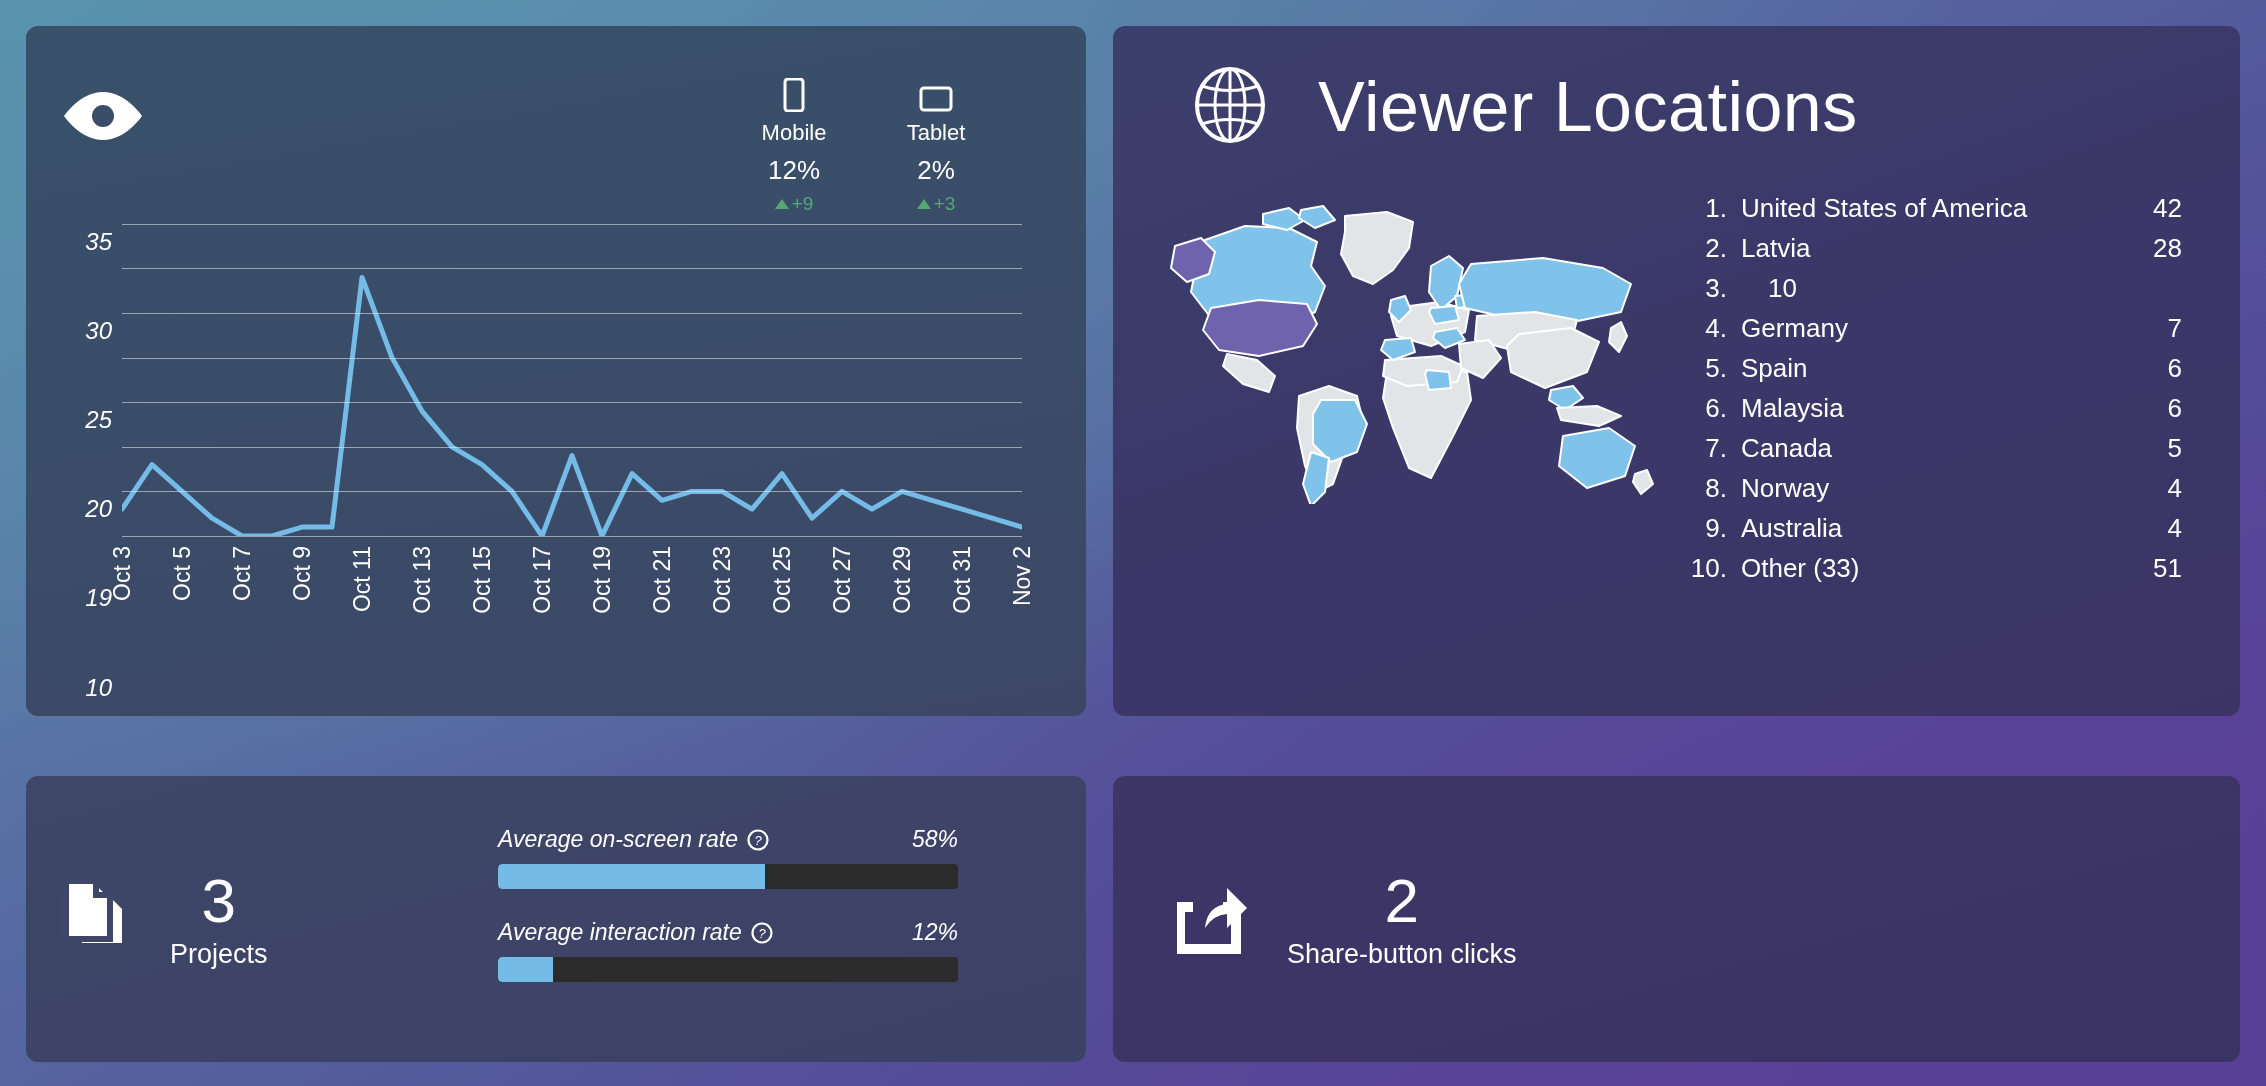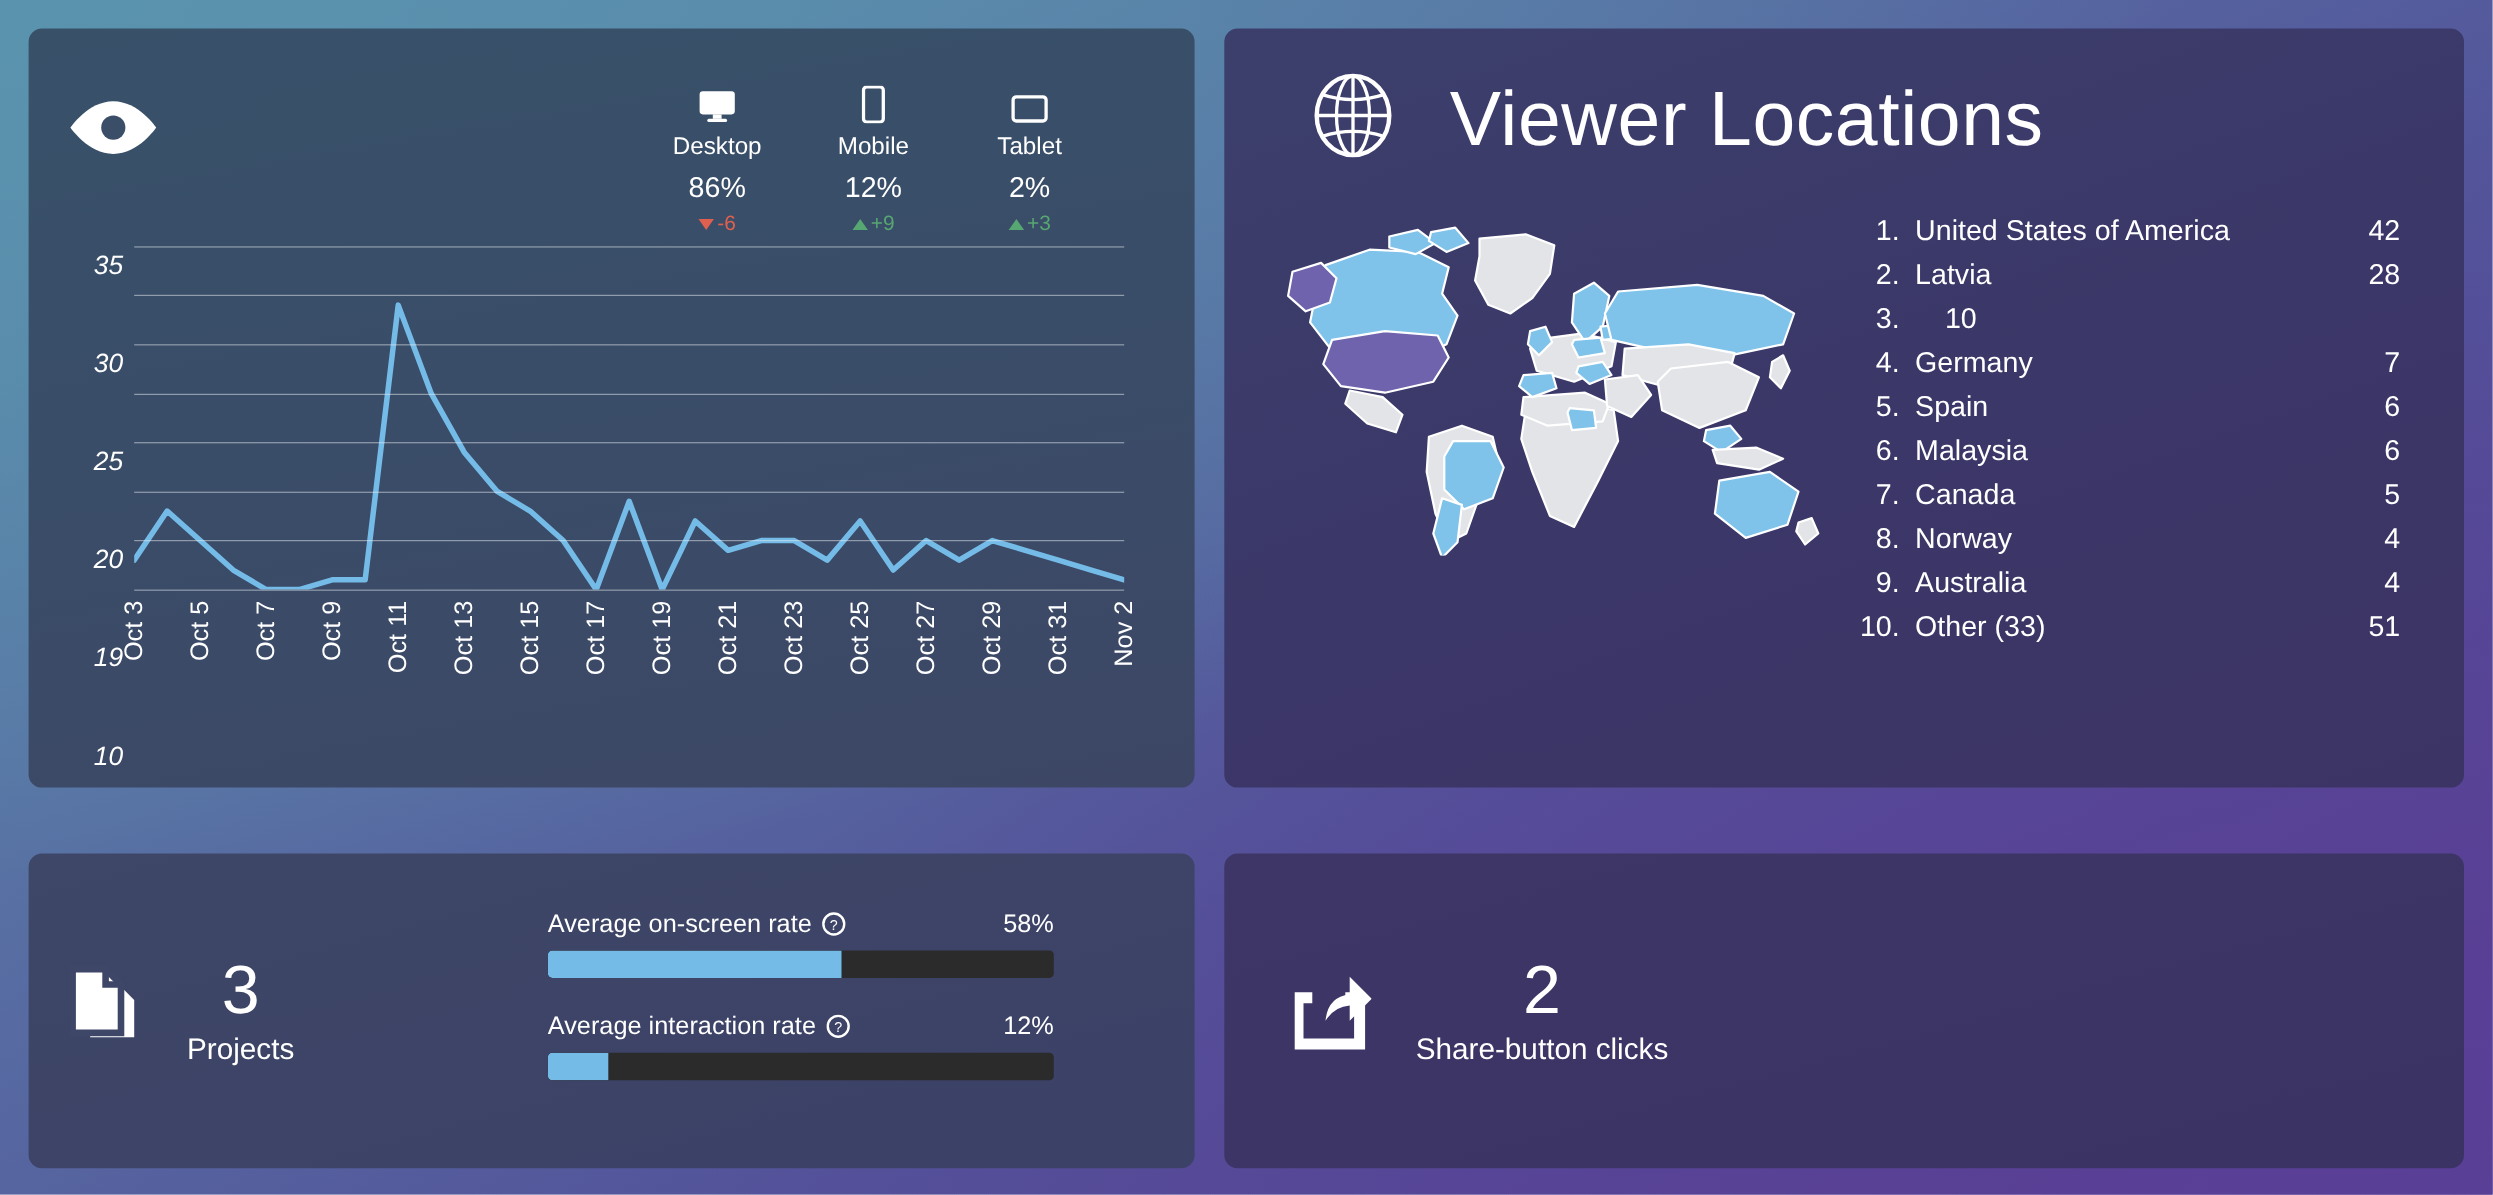--- a/index.html
+++ b/index.html
@@ -63,21 +63,21 @@
   .loc-val{flex:0 0 auto;text-align:right;width:70px;}
 
   
   .c-proj{grid-column:1;grid-row:2;width:1060px;height:286px;margin-top:40px;
           background:linear-gradient(165deg,#3e4767 0%,#3c4167 100%);
           display:flex;align-items:center;padding:0 34px;box-sizing:border-box;}
   .proj-left{display:flex;align-items:center;gap:34px;width:430px;flex:0 0 auto;}
   .proj-num{font-size:62px;color:#fff;text-align:center;line-height:64px;}
   .proj-lbl{font-size:27px;color:#fff;text-align:center;margin-top:6px;}
   .bars{flex:1 1 auto;max-width:460px;margin-left:8px;}
-  .bar-row{margin-bottom:30px;}
+  .bar-row{margin-bottom:30px;font-style:italic;}
   .bar-head{display:flex;align-items:center;color:#fff;font-size:23px;margin-bottom:11px;}
   .bar-help{margin-left:9px;display:inline-flex;}
   .bar-val{margin-left:auto;font-size:23px;}
   .bar-track{height:25px;border-radius:4px;background:#2b2b2b;overflow:hidden;}
   .bar-fill{height:100%;background:#74bbe8;border-radius:4px 0 0 4px;}
 
   
   .c-share{grid-column:3;grid-row:2;height:286px;margin-top:40px;
            background:linear-gradient(165deg,#3d3667 0%,#3b3364 100%);
            display:flex;align-items:center;padding:0 56px;box-sizing:border-box;gap:40px;}
@@ -96,35 +96,20 @@
       <div class="eye-wrap">
         <svg width="86" height="52" viewBox="0 0 86 52">
           <path d="M43 2C20 2 4 26 4 26s16 24 39 24 39-24 39-24S66 2 43 2z" fill="#fff"></path>
           <circle cx="43" cy="26" r="11" fill="#3a4f67"></circle>
         </svg>
       </div>
 
 
       <div class="devices">
 
-        <div class="dev">
-          <div class="dev-ico">
-            <svg width="34" height="30" viewBox="0 0 34 30">
-              <rect x="1" y="1" width="32" height="21" rx="3" fill="#fff"></rect>
-              <rect x="13" y="22" width="8" height="4" fill="#fff"></rect>
-              <rect x="8" y="26" width="18" height="3" rx="1.5" fill="#fff"></rect>
-            </svg>
-          </div>
-          <div class="dev-name">Desktop</div>
-          <div class="dev-pct">86%</div>
-          <div class="dev-chg down">
-            <span class="caret-d"></span>
-            <span>-6</span>
-          </div>
-        </div>
 
         <div class="dev">
           <div class="dev-ico">
             <svg width="22" height="34" viewBox="0 0 22 34">
               <rect x="2" y="1" width="18" height="32" rx="3" fill="none" stroke="#fff" stroke-width="3"></rect>
             </svg>
           </div>
           <div class="dev-name">Mobile</div>
           <div class="dev-pct">12%</div>
           <div class="dev-chg up">

